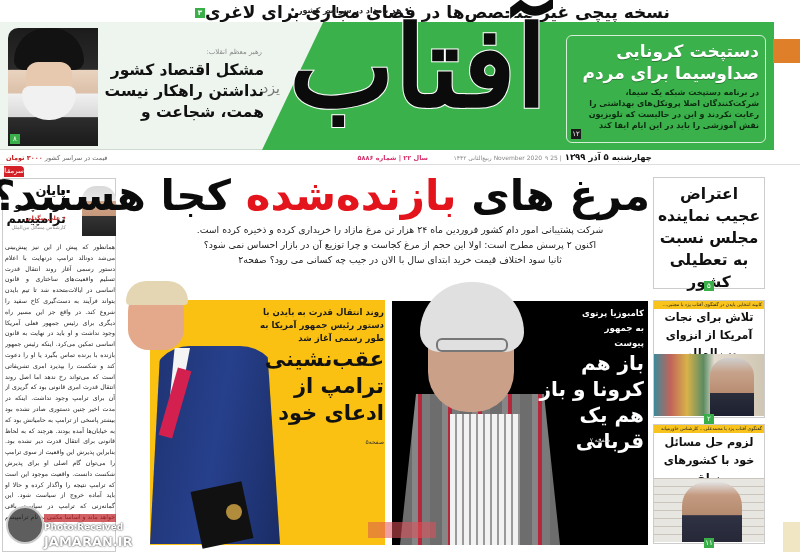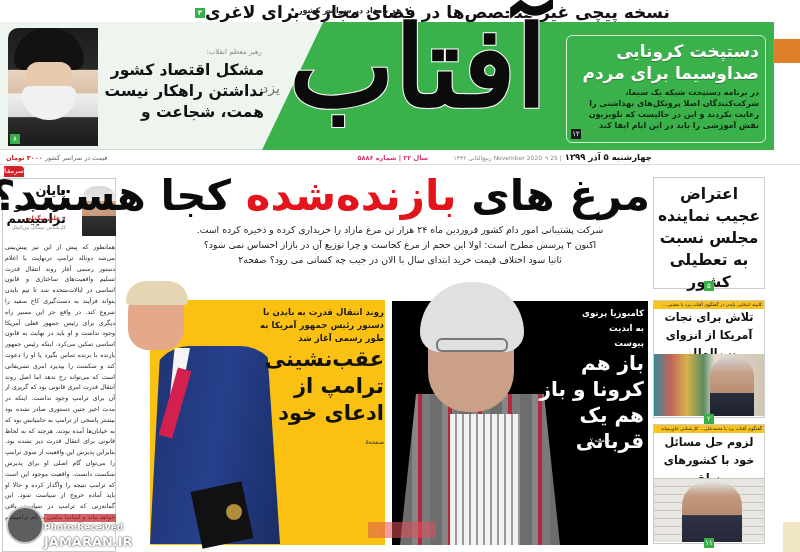--- a/index.html
+++ b/index.html
@@ -196,21 +196,21 @@
 <div class="abs trump-page">صفحه۵</div>
 
 <div class="abs parto-bg"></div>
 <div class="abs parto-scarf"></div>
 <div class="abs parto-shirt"></div>
 <div class="abs parto-face"></div>
 <div class="abs parto-hair"></div>
 <div class="abs parto-glasses"></div>
 <div class="abs parto-kicker">
   <div>کامبوزیا پرتوی</div>
-  <div>به ابدیت</div>
+  <div>به جمهور</div>
   <div>پیوست</div>
 </div>
 <div class="abs parto-title">باز هم کرونا و باز هم یک قربانی</div>
 <div class="abs parto-page">صفحه ۷</div>
 
 <div class="abs stamp"></div>
 <div class="abs stamp-o"></div>
 
 <div class="abs rc-box1"></div>
 <div class="abs rc1-title">اعتراض عجیب نماینده مجلس نسبت به تعطیلی کشور</div>

